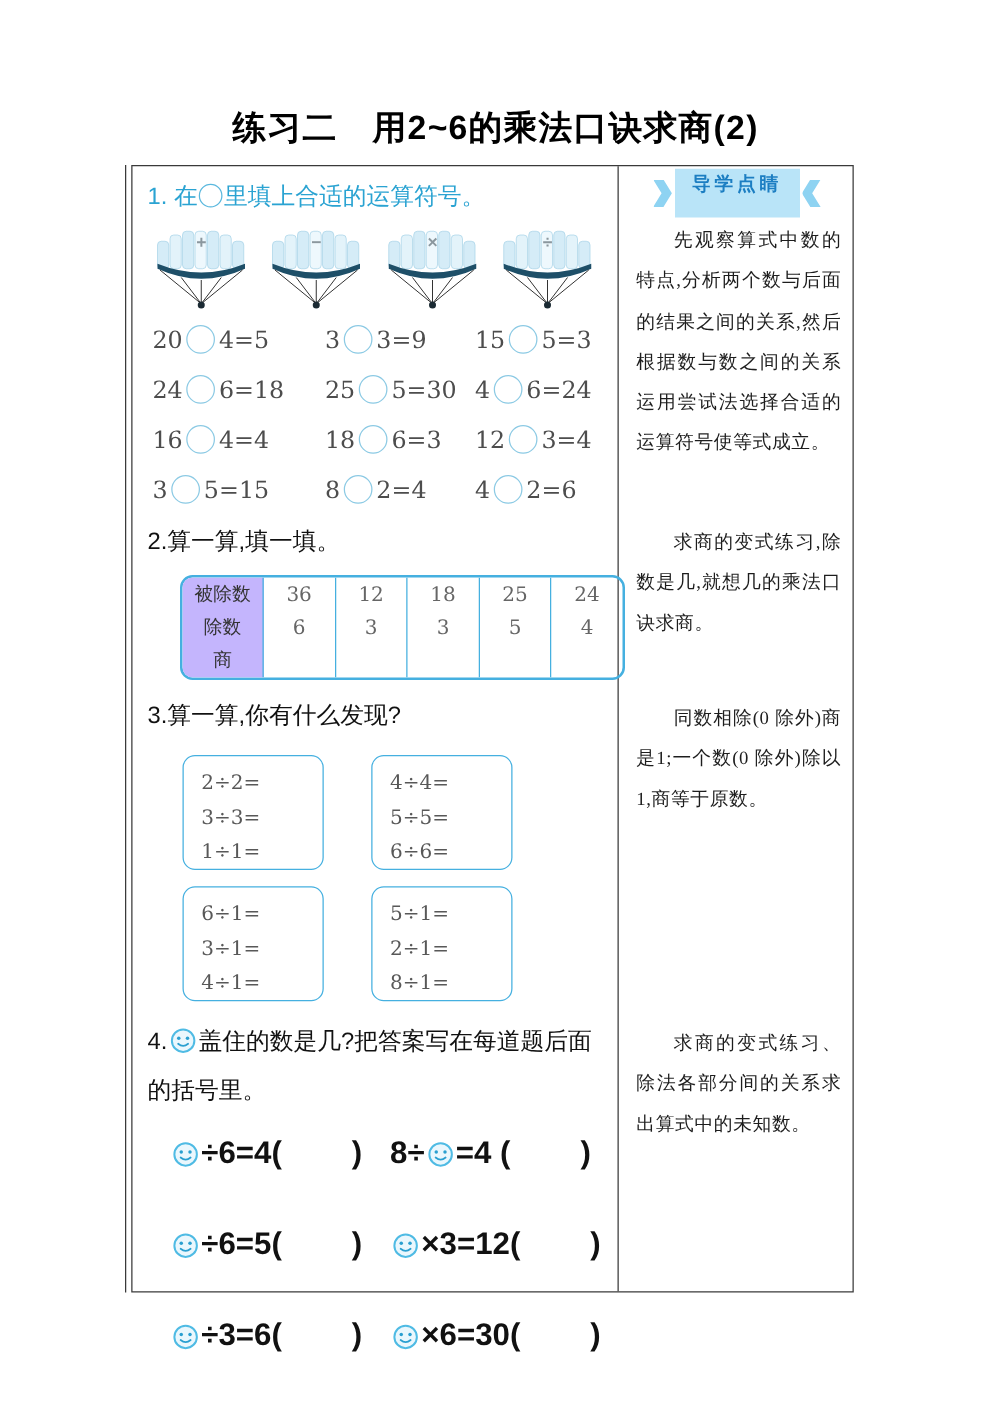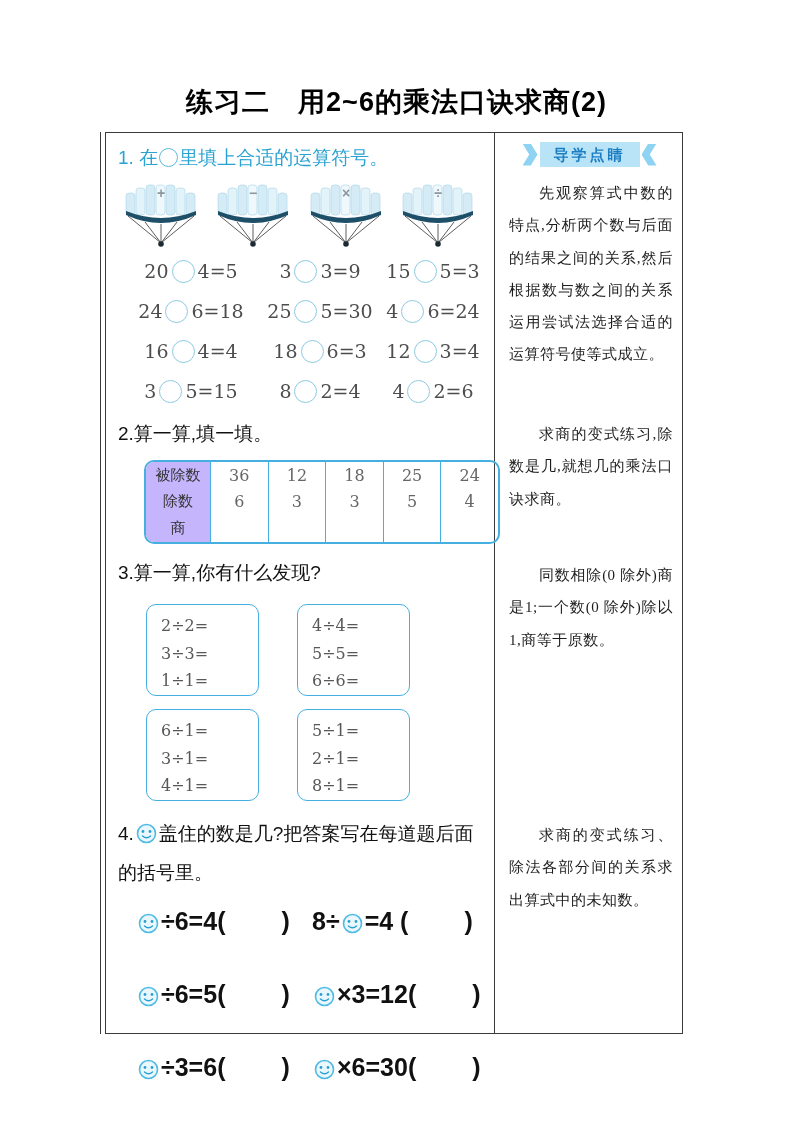--- a/index.html
+++ b/index.html
@@ -32,21 +32,21 @@
   .prompt-circle{
     display:inline-block;width:17px;height:17px;border:1.5px solid #5ab8de;
     border-radius:50%;vertical-align:-3px;margin:0 1px;
   }
   
   .parachute-row{display:flex;justify-content:space-between;margin:8px 6px 2px 2px;}
   .parachute svg{display:block;}
   
   .q1-grid{
     display:grid;grid-template-columns:138px 120px 106px;row-gap:17px;
-    margin:12px 0 0 4px;font-family:"DejaVu Serif",serif;font-size:19px;color:#4d4d4d;text-align:center;
+    margin:12px 0 0 4px;font-family:"DejaVu Serif",serif;font-size:19px;color:#4d4d4d;
   }
   .eq-circle{
     display:inline-block;width:21px;height:21px;border:1.5px solid #8ccae4;
     border-radius:50%;vertical-align:-5px;margin:0 3px;
   }
   
   .q2-prompt{margin-top:16px;}
   .q2-table{
     margin:10px 0 0 26px;width:356px;height:84px;border:2px solid #45b0e0;
     border-radius:10px;display:flex;overflow:hidden;box-sizing:border-box;
@@ -86,21 +86,21 @@
   .smiley{vertical-align:-4px;margin:0 2px;}
   
   .banner{
     position:absolute;top:9px;left:10px;right:8px;height:25px;
     display:flex;align-items:center;justify-content:center;
   }
   .banner-chevron{width:15px;height:22px;background:#8ed3f2;}
   .banner-chevron.left{clip-path:polygon(0 0,55% 0,100% 50%,55% 100%,0 100%,45% 50%);}
   .banner-chevron.right{clip-path:polygon(100% 0,45% 0,0 50%,45% 100%,100% 100%,55% 50%);}
   .banner-label{
-    background:#b9e4f8;height:25px;line-height:25px;padding:0 14px;margin:0 2px;
+    background:#b9e4f8;height:39px;line-height:25px;padding:0 14px;margin:0 2px;
     color:#1c7ec2;font-weight:bold;font-size:15px;letter-spacing:3px;
   }
   .side-note{
     position:absolute;left:14px;right:9px;
     font-family:"Liberation Serif",serif;font-size:15px;color:#1d1d1d;
     line-height:2.15;text-indent:2em;text-align:justify;letter-spacing:0.5px;
   }
   .note-1{top:44px;}
   .note-2{top:285px;}
   .note-3{top:426px;}

